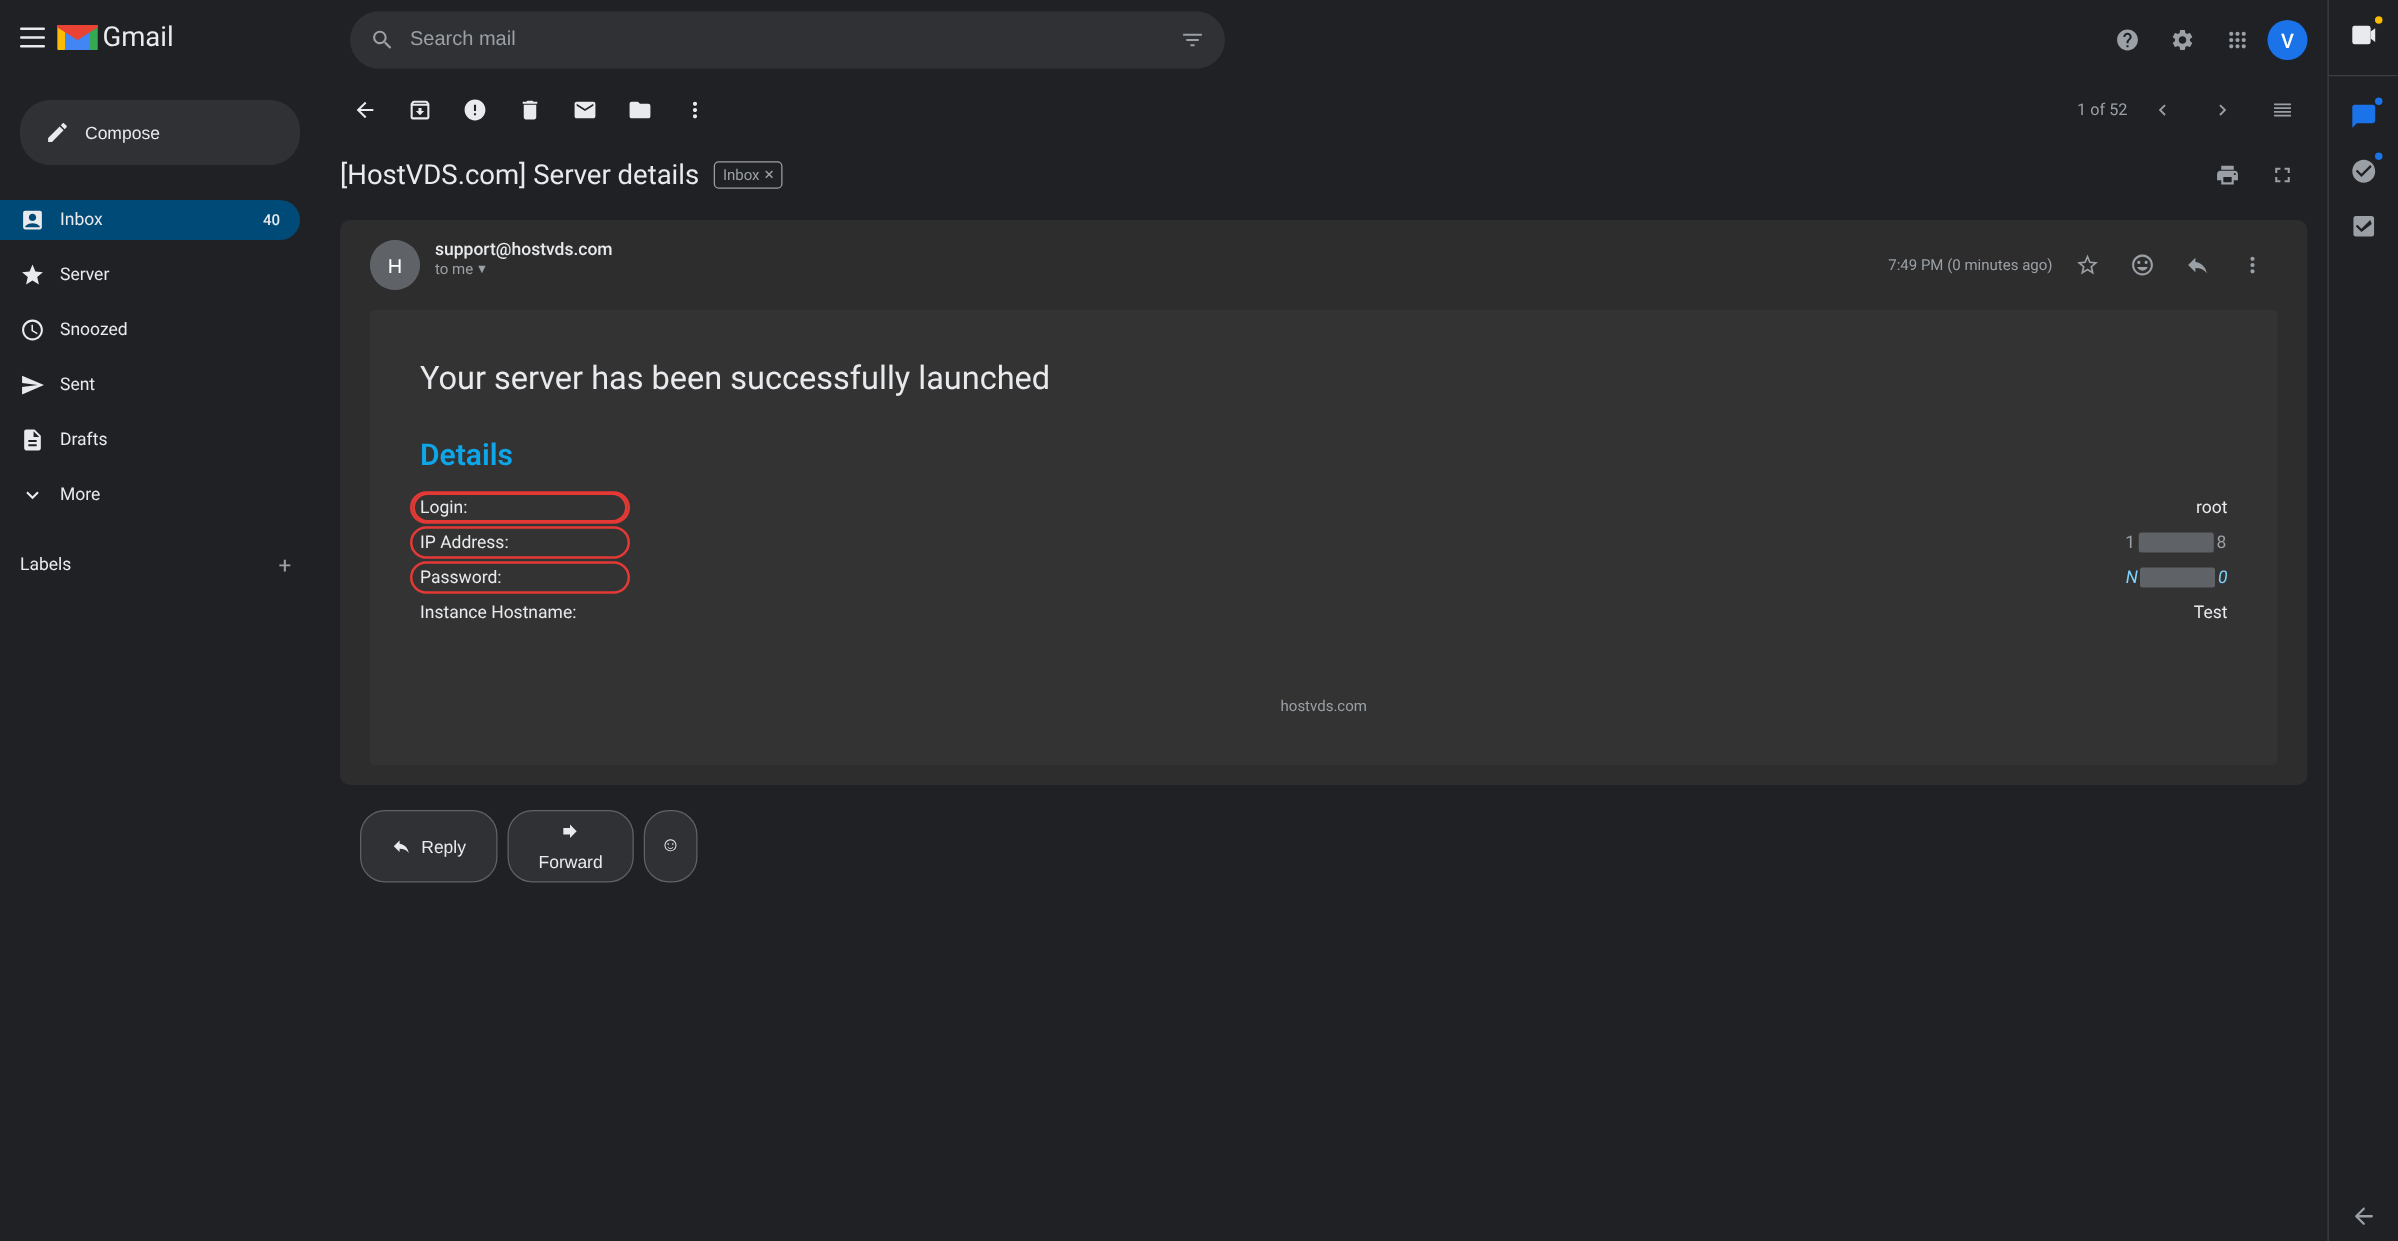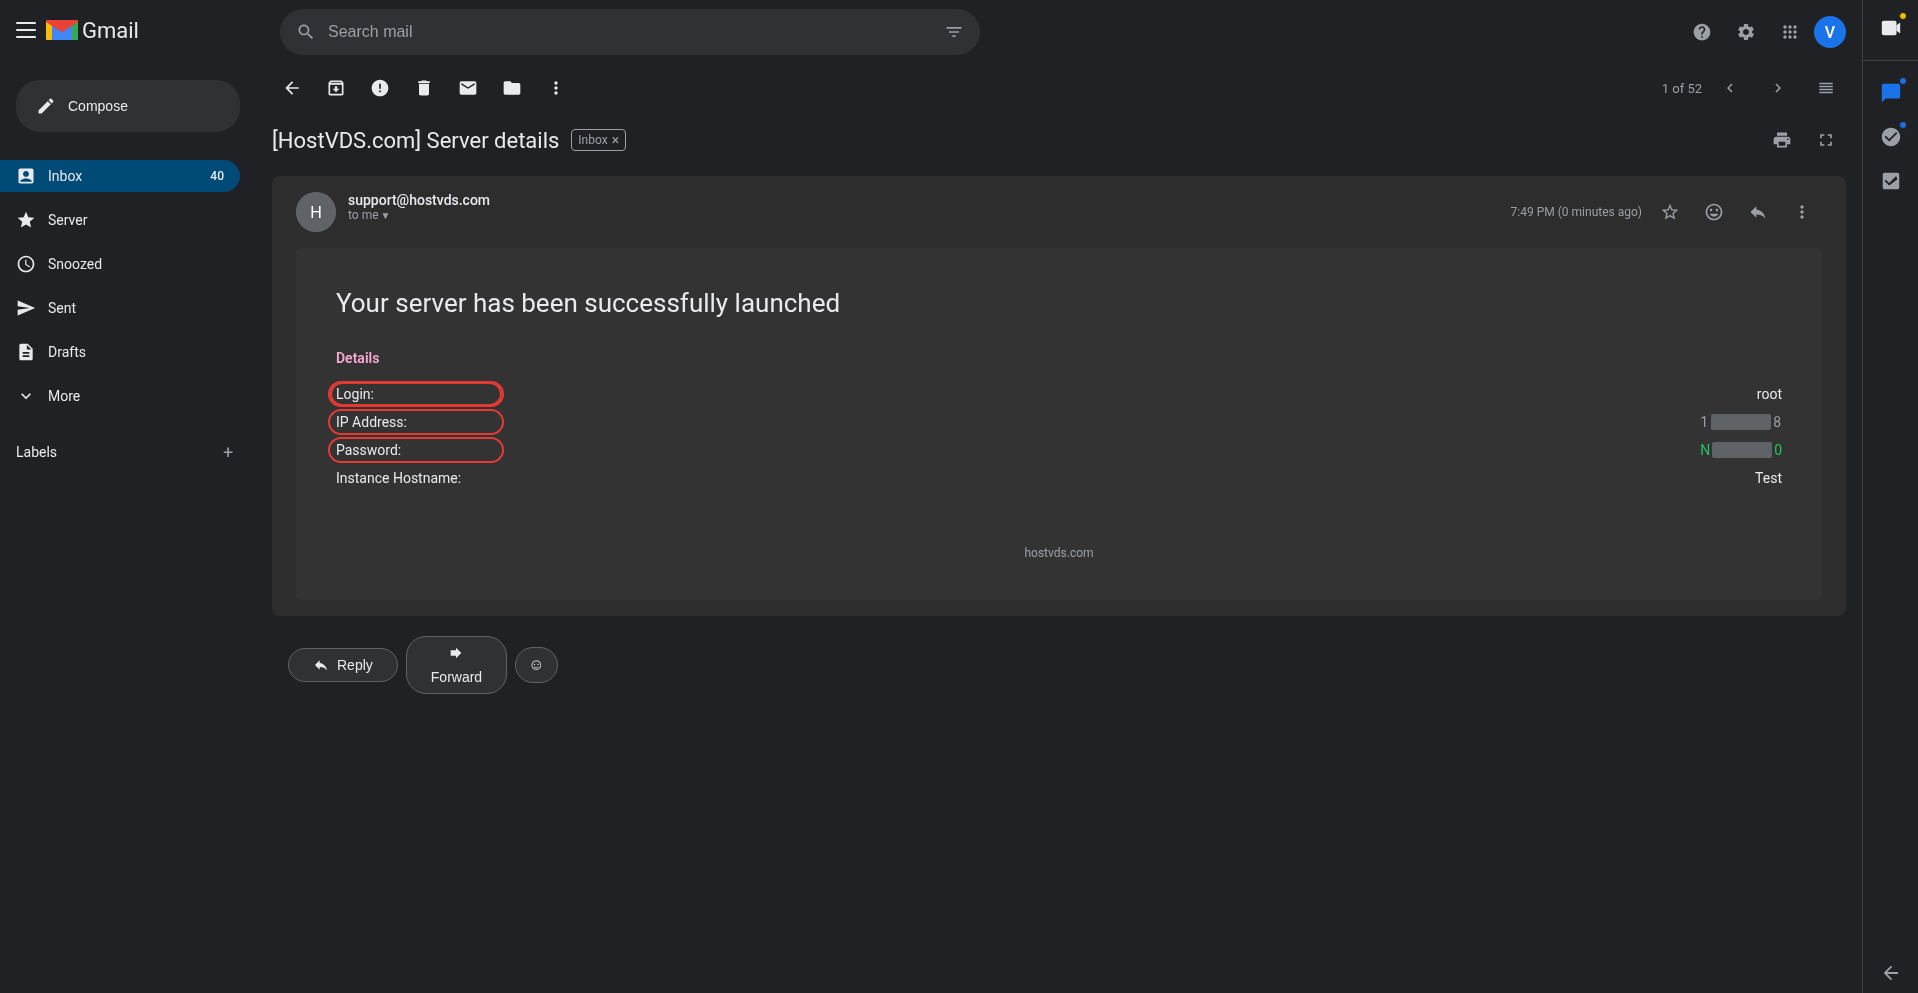--- a/index.html
+++ b/index.html
@@ -322,23 +322,23 @@
       border-radius: 4px;
       padding: 40px;
     }
     .email-body-title {
       font-size: 26px;
       font-weight: 400;
       color: #e8eaed;
       margin-bottom: 32px;
     }
     .email-details-label {
-      font-size: 14px;
+      font-size: 24px;
       font-weight: 600;
-      color: #f9a8d4;
+      color: #0ea5e9;
       margin-bottom: 20px;
     }
     .detail-row {
       display: flex;
       align-items: center;
       margin-bottom: 12px;
       font-size: 14px;
     }
     .detail-label {
       color: #e8eaed;
@@ -364,21 +364,20 @@
       color: #9aa0a6;
       font-size: 12px;
       margin-top: 40px;
       padding-top: 20px;
     }
 
     
     .reply-bar {
       padding: 12px 16px;
       display: flex;
-      align-items: center;
       gap: 8px;
     }
     .reply-btn {
       background: #303134;
       border: 1px solid #5f6368;
       border-radius: 20px;
       color: #e8eaed;
       padding: 8px 24px;
       font-size: 14px;
       cursor: pointer;
@@ -719,21 +718,21 @@
             <div style="flex:1"></div>
             <div class="detail-value" style="color:#9aa0a6; letter-spacing:1px;">1<span style="background:#5f6368; border-radius:2px; padding:0 30px; margin:0 2px;"></span>8</div>
           </div>
 
           <div class="detail-row">
             <div class="detail-label" style="position:relative; display:inline-block;">
               Password:
               <span style="position:absolute; inset:-5px -8px; border:2.5px solid #e53935; border-radius:14px; pointer-events:none;"></span>
             </div>
             <div style="flex:1"></div>
-            <div class="detail-value" style="color:#22c55e;">N<span style="background:#5f6368; border-radius:2px; padding:0 30px; margin:0 2px;"></span>0</div>
+            <div class="detail-value" style="color:#7dd3fc;font-style:italic;">N<span style="background:#5f6368; border-radius:2px; padding:0 30px; margin:0 2px;"></span>0</div>
           </div>
 
           <div class="detail-row">
             <div class="detail-label">Instance Hostname:</div>
             <div style="flex:1"></div>
             <div class="detail-value">Test</div>
           </div>
 
 
           <div class="email-footer-domain">hostvds.com</div>

